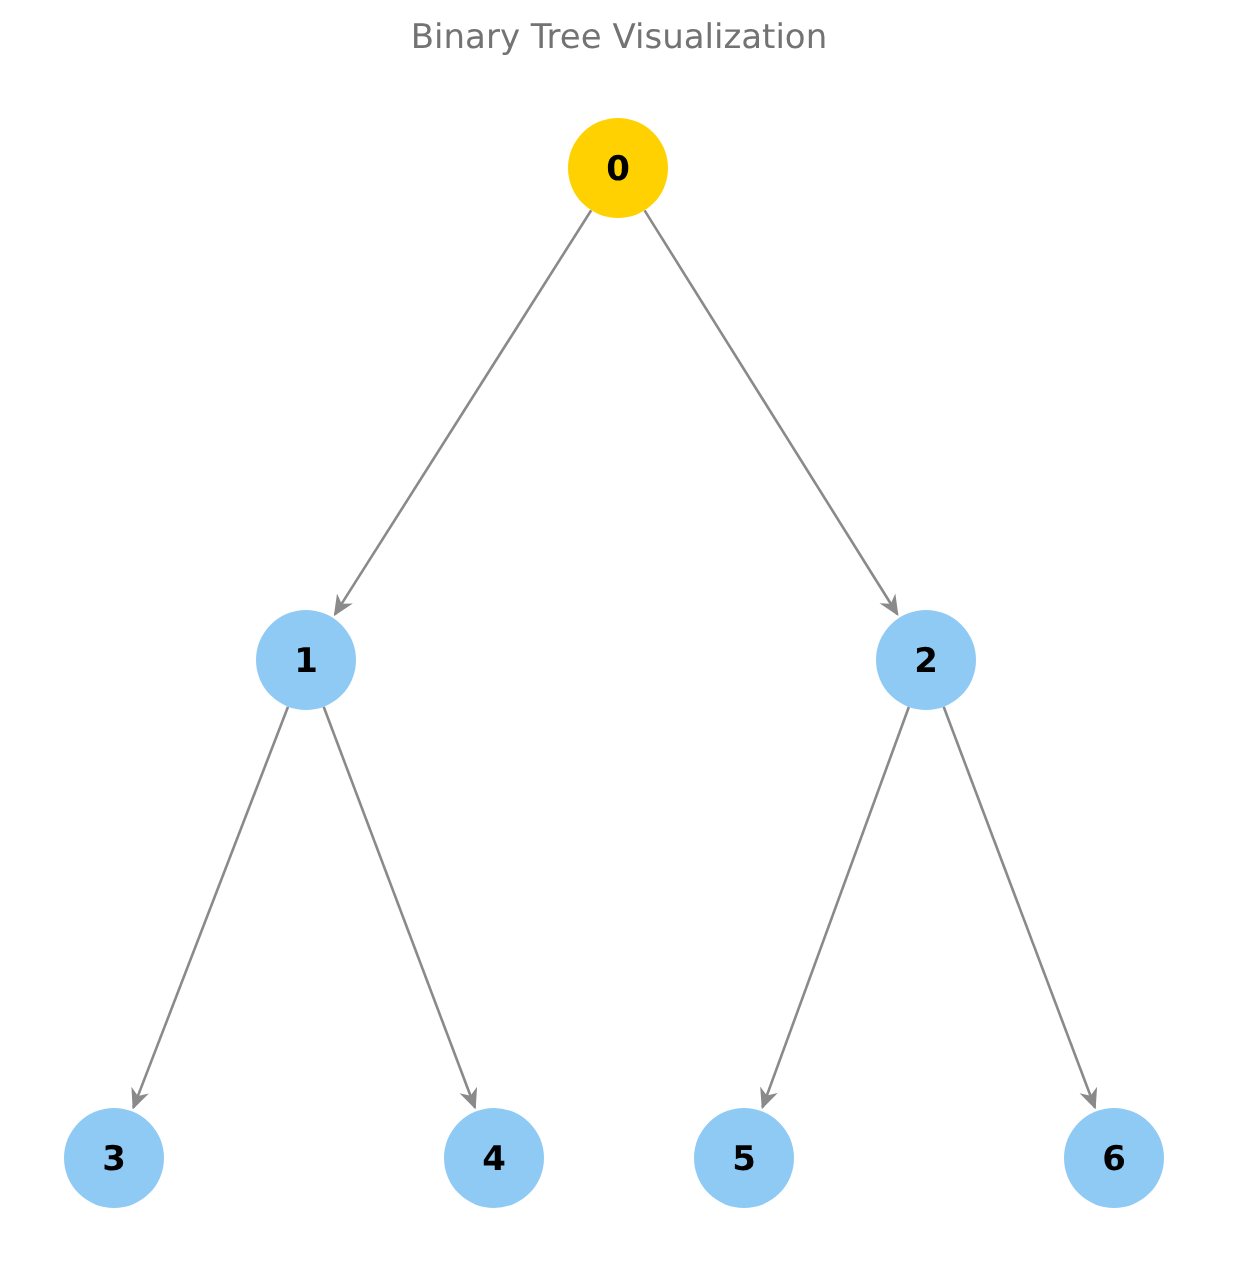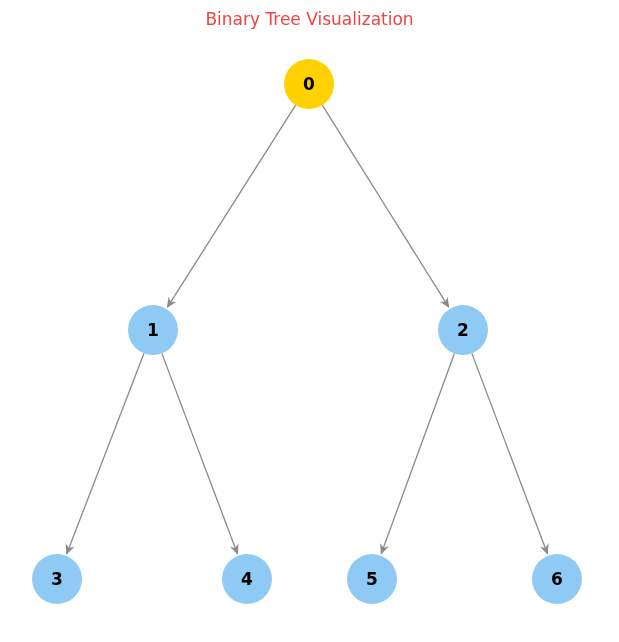--- a/index.html
+++ b/index.html
@@ -31,21 +31,21 @@
     top: 0;
   }
   svg.tree-canvas text {
     font-family: "DejaVu Sans", sans-serif;
   }
 </style>
 </head>
 <body>
 
 <div class="figure" style="width: 619px; height: 642px; background: rgb(255, 255, 255);">
-  <div class="figure-title" style="color: #ef4444;">Binary Tree Visualization</div>
+  <div class="figure-title" style="color: #737373;">Binary Tree Visualization</div>
   <svg class="tree-canvas" xmlns="http://www.w3.org/2000/svg" width="619" height="642" viewBox="0 0 619 642">
       <defs>
         <marker id="arrowhead" viewBox="0 0 10 10" refX="9" refY="5" markerWidth="8" markerHeight="8" orient="auto">
           <path d="M0,0.5 L10,5 L0,9.5 L3,5 Z" fill="#8a8a8a"></path>
         </marker>
       </defs>
       <line x1="295.61" y1="105.11" x2="167.46" y2="307.20" stroke="#8a8a8a" stroke-width="1.3" marker-end="url(#arrowhead)"></line>
       <line x1="322.27" y1="105.19" x2="448.67" y2="307.11" stroke="#8a8a8a" stroke-width="1.3" marker-end="url(#arrowhead)"></line>
       <line x1="144.01" y1="353.33" x2="66.71" y2="553.81" stroke="#8a8a8a" stroke-width="1.3" marker-end="url(#arrowhead)"></line>
       <line x1="161.83" y1="353.39" x2="237.46" y2="553.74" stroke="#8a8a8a" stroke-width="1.3" marker-end="url(#arrowhead)"></line>

